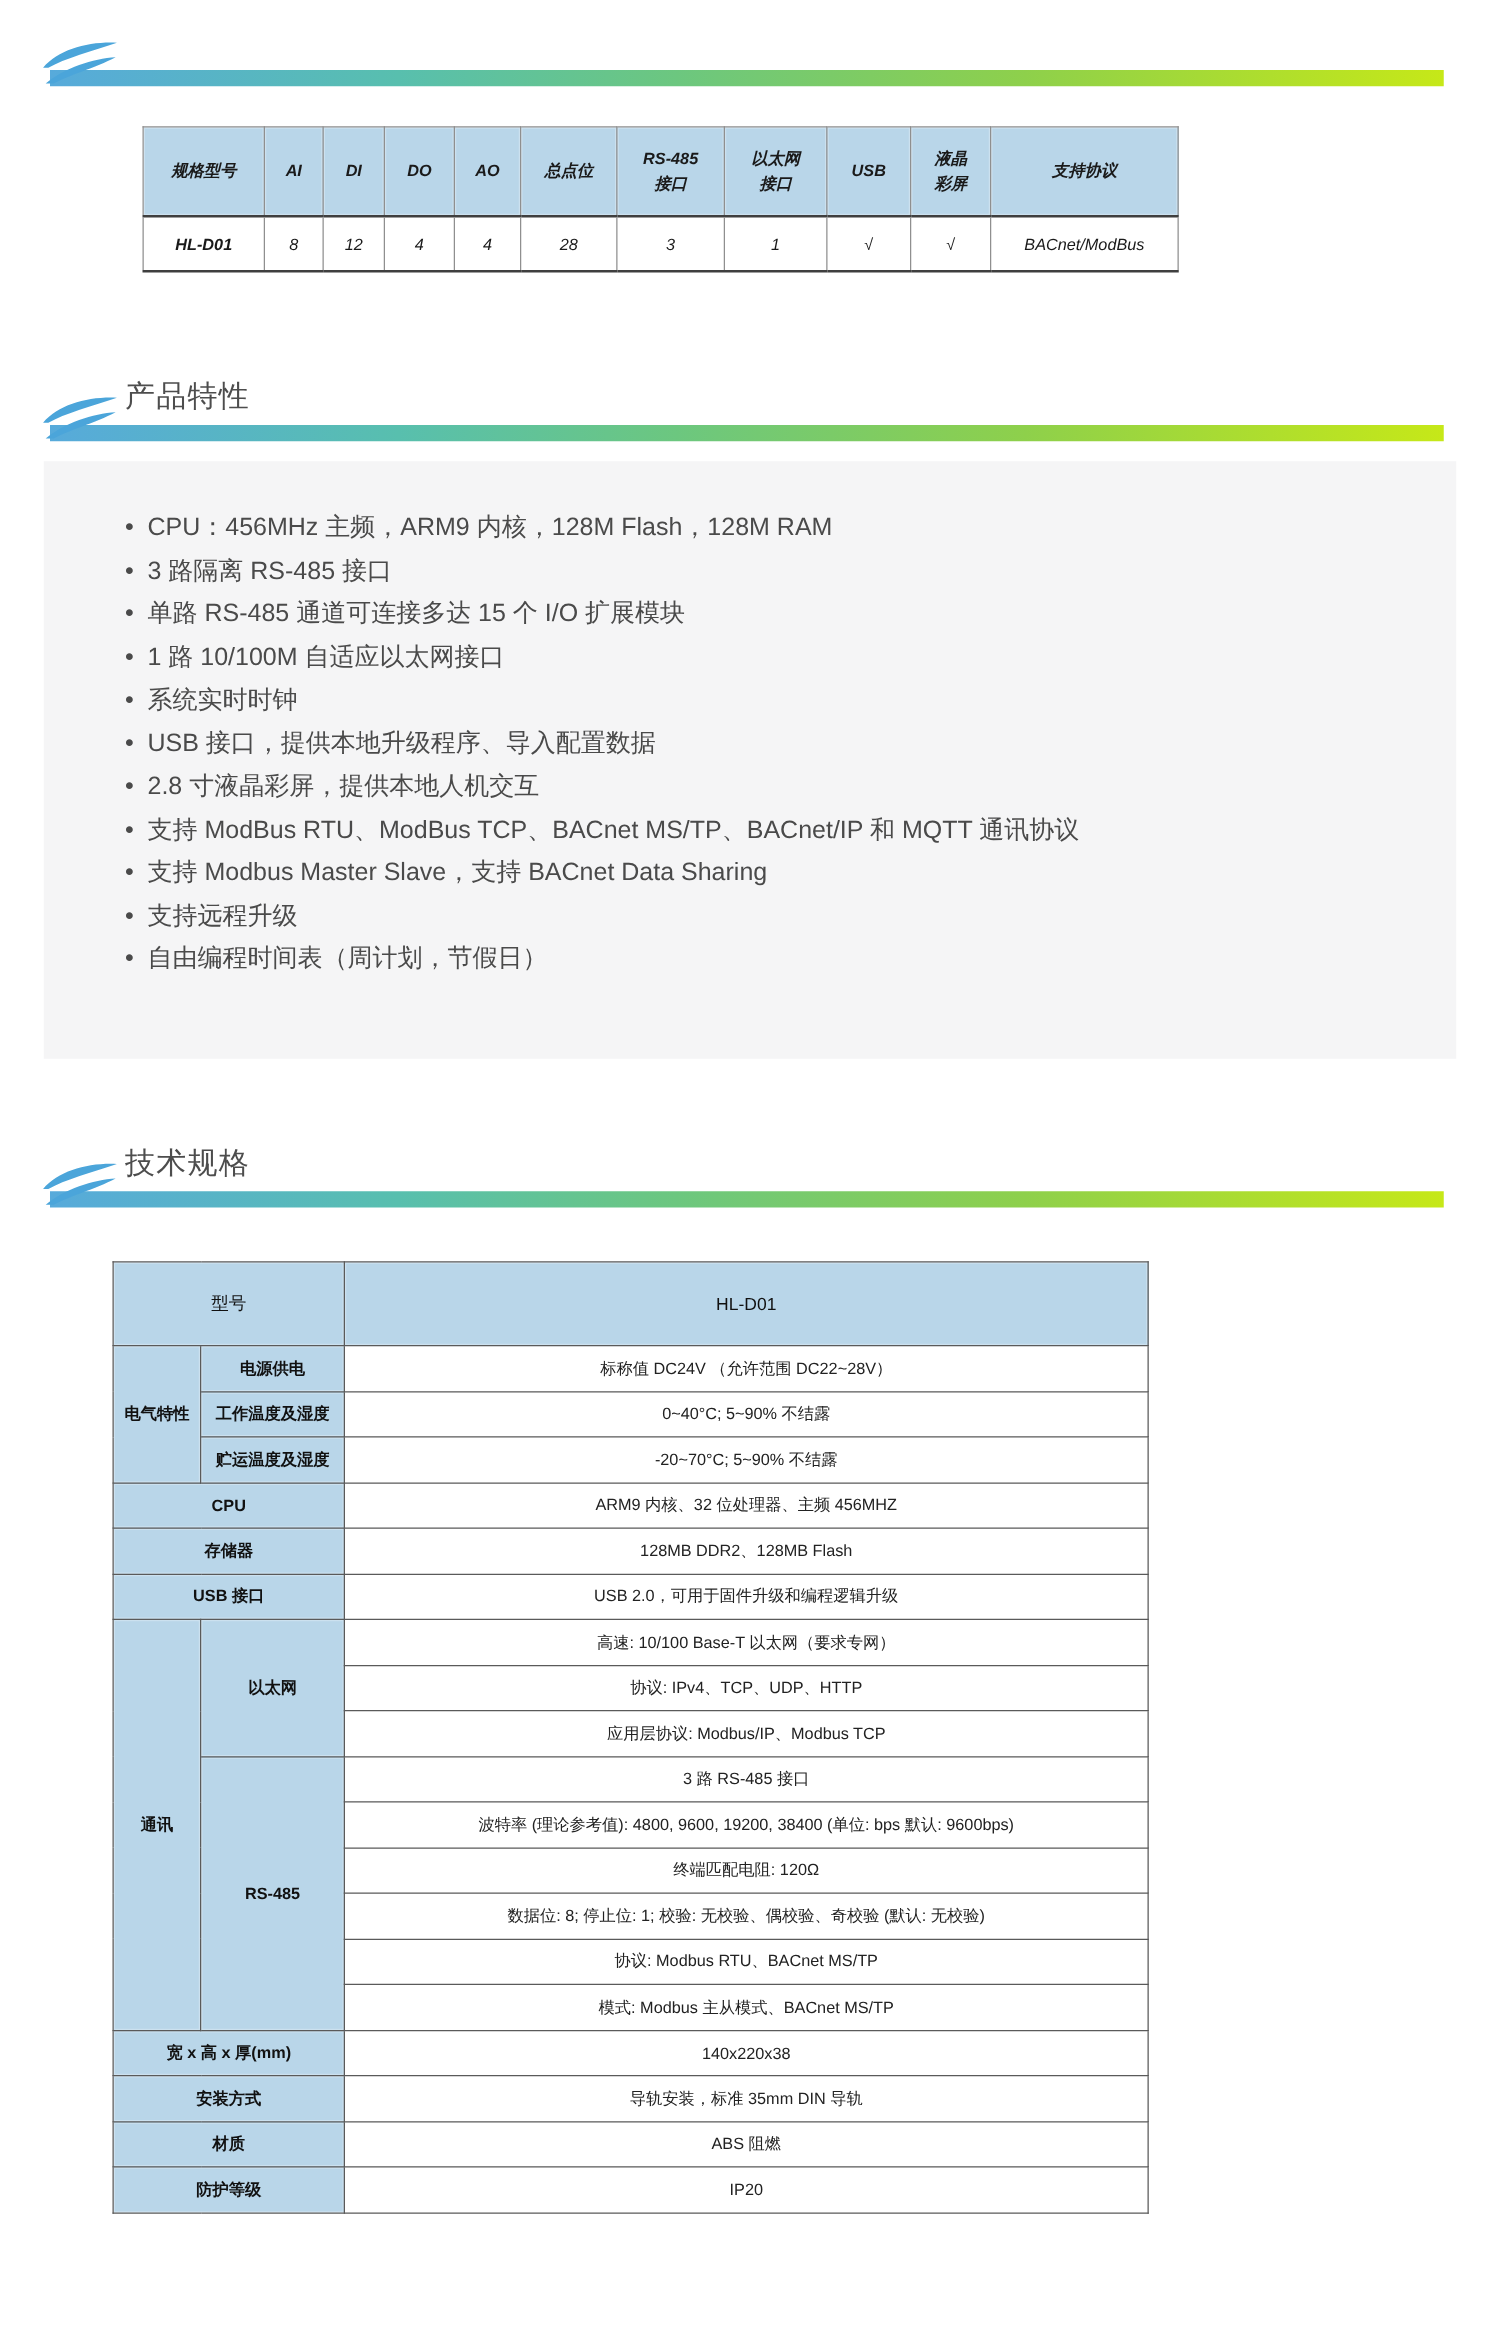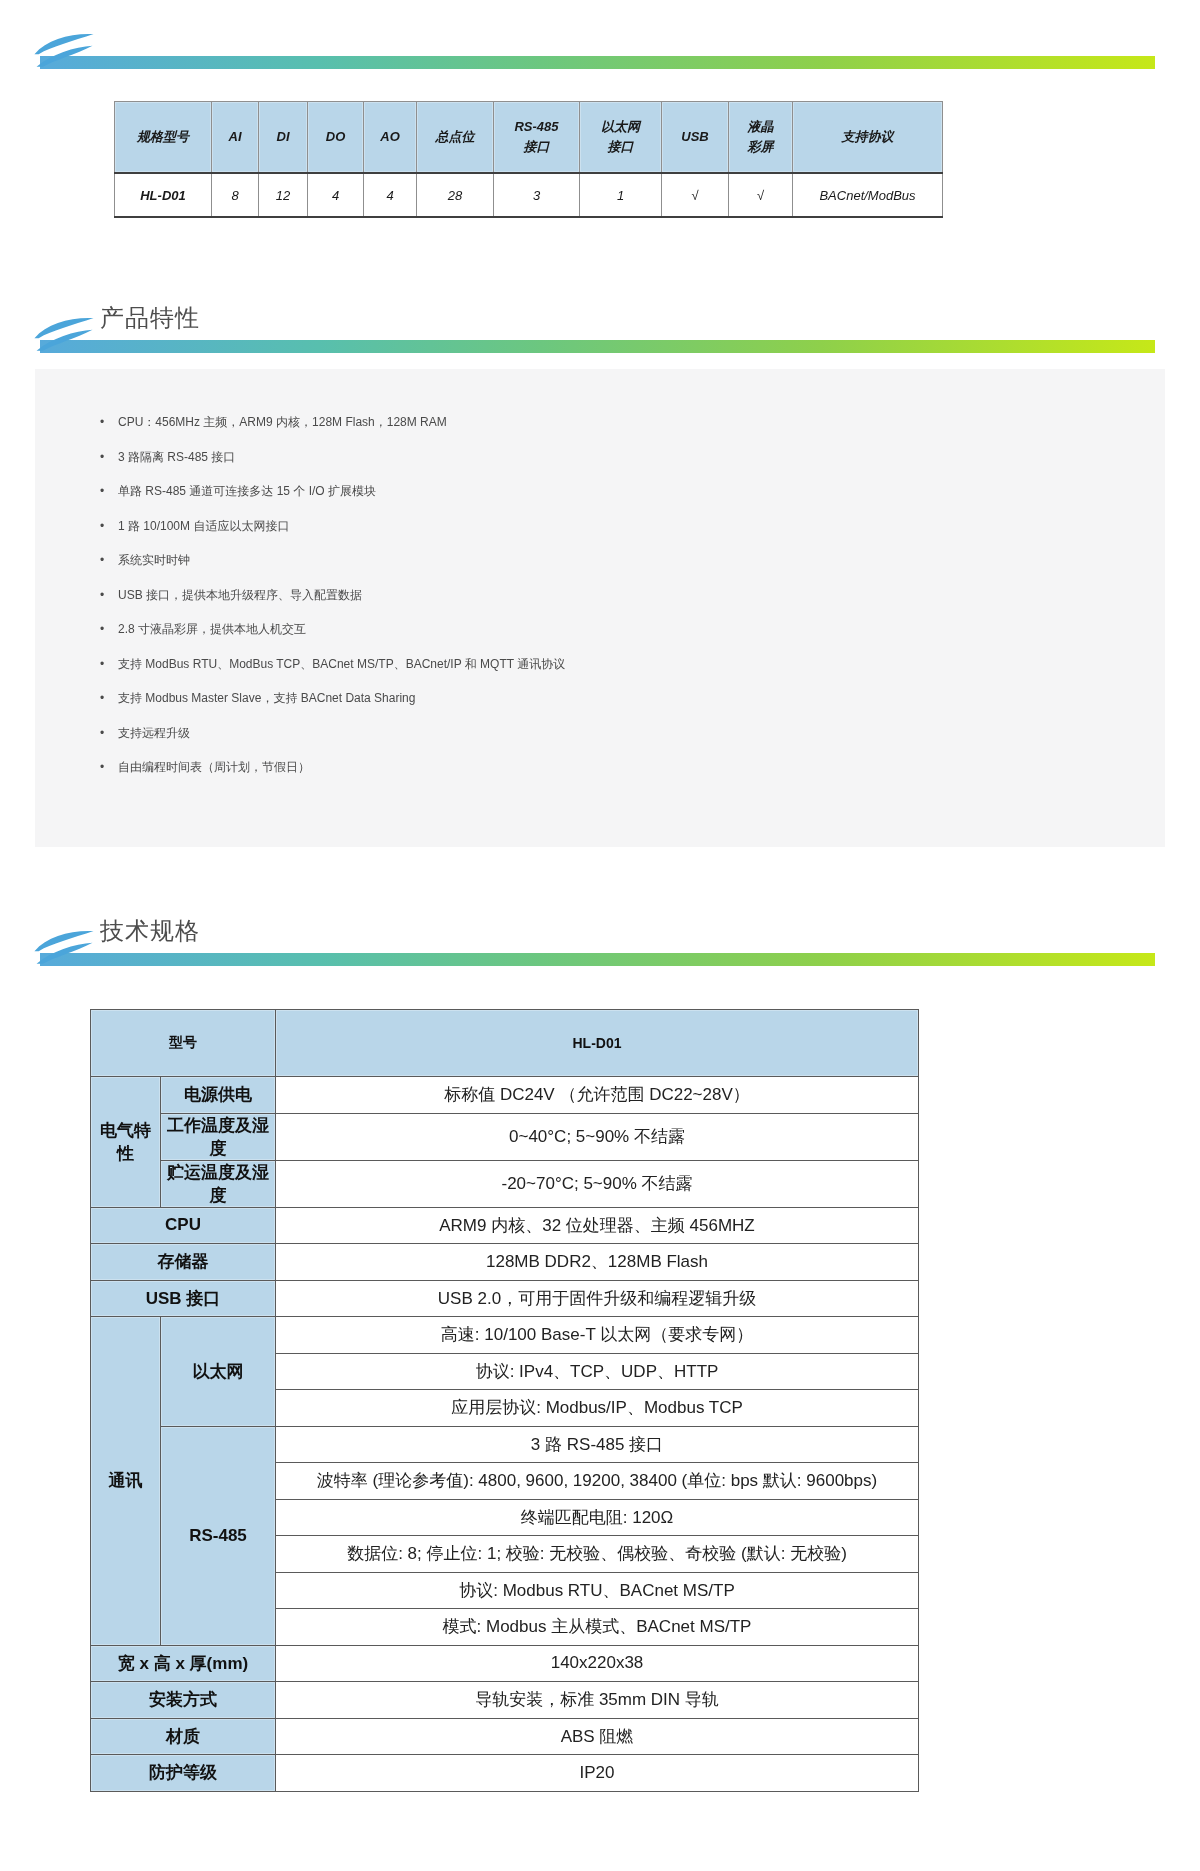--- a/index.html
+++ b/index.html
@@ -41,36 +41,36 @@
   .sel-table tbody td.model{font-weight:700;}
   
   .feature-box{
     margin:16px 0 0 35px;width:1130px;height:478px;
     background:#f5f5f6;box-sizing:border-box;
     padding:42px 40px 0 65px;
   }
   .feature-list{list-style:none;margin:0;padding:0;}
   .feature-list li{
     position:relative;padding-left:18px;margin-bottom:12px;
-    font-size:12px;line-height:22.5px;color:#4a4a4a;
+    font-size:20px;line-height:22.5px;color:#4a4a4a;
   }
   .feature-list li::before{
     content:"•";position:absolute;left:0;top:0;color:#4a4a4a;
   }
   
   .spec-table{
     margin:43px 0 0 90px;width:828px;
     border-collapse:collapse;table-layout:fixed;
   }
   .spec-table th,.spec-table td{
     border:1px solid #5a5a5a;text-align:center;vertical-align:middle;
-    font-size:17px;padding:0 6px;
+    font-size:13px;padding:0 6px;
   }
   .spec-table .hdr th{
-    height:66px;background:#b9d6e9;font-size:14px;font-weight:700;color:#111;
+    height:66px;background:#b9d6e9;font-size:14px;font-weight:400;color:#111;
     box-shadow:inset 0 0 0 1px rgba(255,255,255,.28);
   }
   .spec-table th.grp,.spec-table th.lbl{
     background:#b9d6e9;font-weight:700;color:#111;
     box-shadow:inset 0 0 0 1px rgba(255,255,255,.28);
   }
   .spec-table td.val{background:#ffffff;color:#222;height:35.5px;font-weight:400;}
   .spacer-s2{height:84px;}
   .spacer-s3{height:68px;}
   .top-gap{height:50px;}

